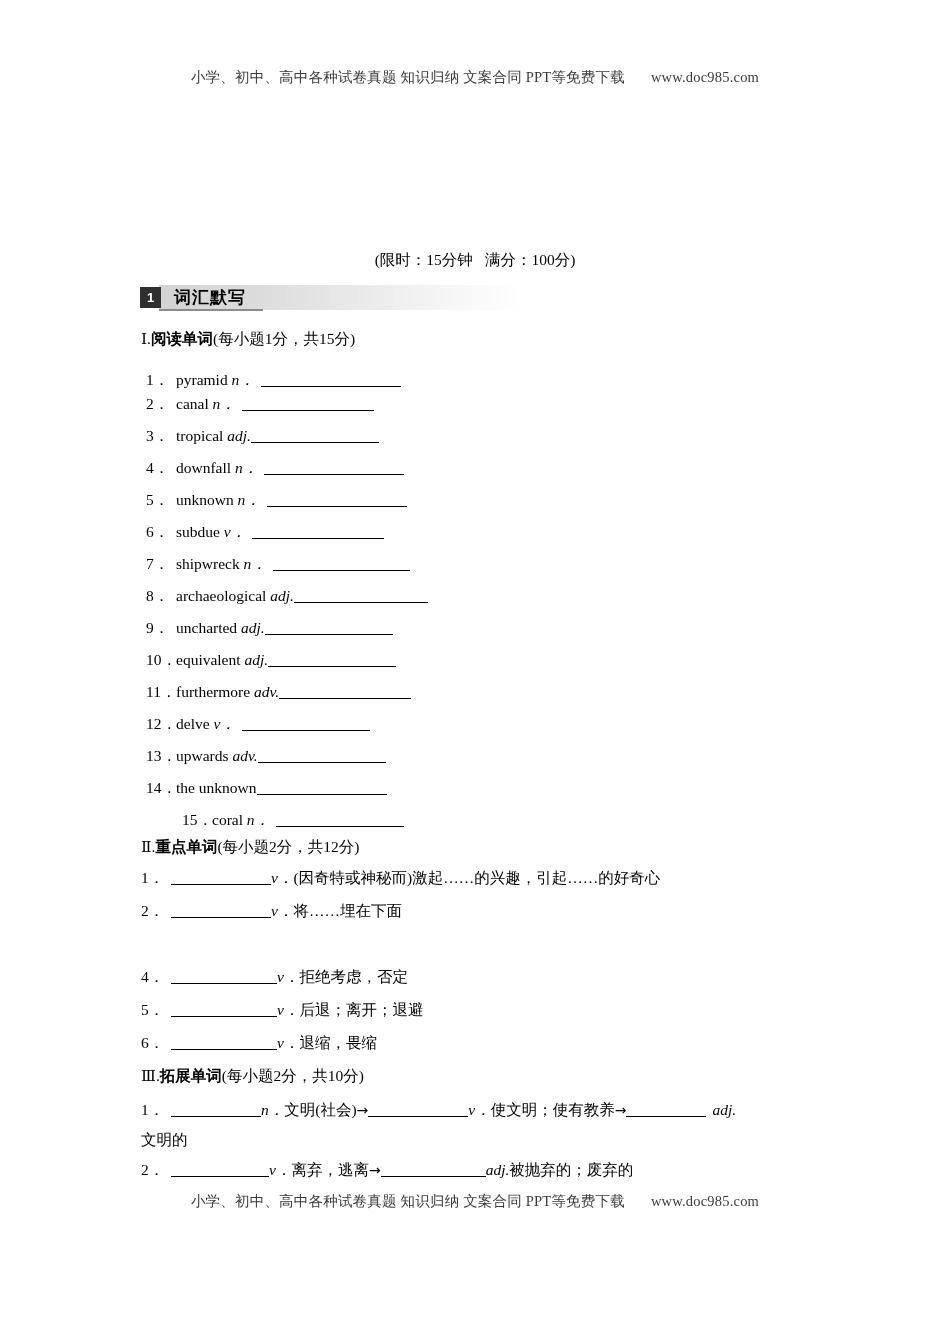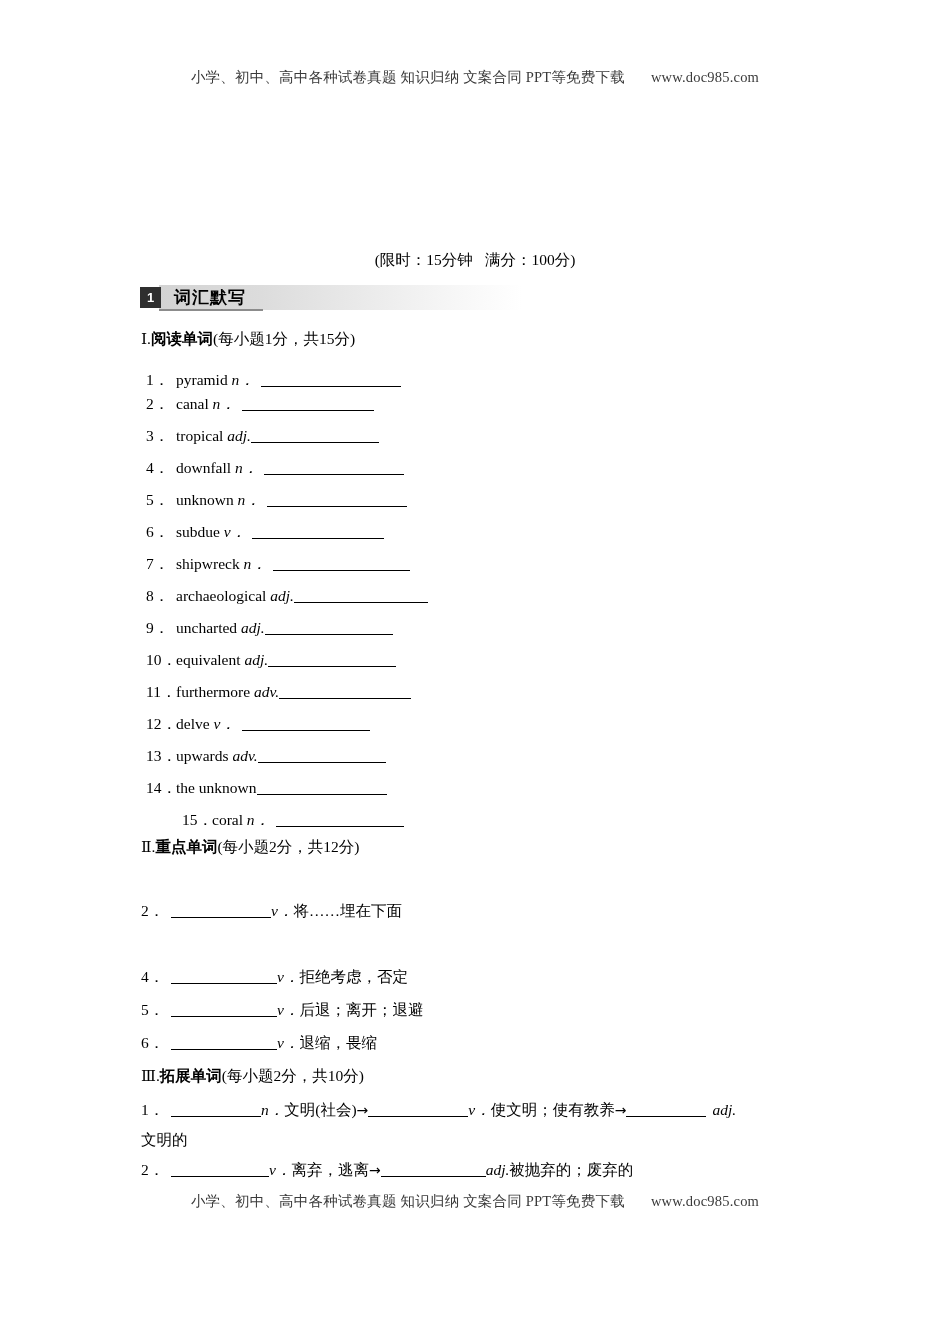--- a/index.html
+++ b/index.html
@@ -192,20 +192,21 @@
   <div class="row" style="left:146px; top:746px;"><span class="num num-w">13．</span><span class="word">upwards</span> <span class="pos">adv.</span><span class="blank" style="width:128px;"></span></div>
 
   <div class="row" style="left:146px; top:778px;"><span class="num num-w">14．</span><span class="word">the unknown</span><span class="pos"></span><span class="blank" style="width:130px;"></span></div>
 
   <div class="row" style="left:146px; top:810px;margin-left:36px;"><span class="num num-w">15．</span><span class="word">coral</span> <span class="pos">n．</span><span class="sp"></span><span class="blank" style="width:128px;"></span></div>
 
   <div class="part-heading" style="top:837px;">
     <span class="ph-roman">Ⅱ.</span><span class="ph-name">重点单词</span><span class="ph-score">(每小题2分，共12分)</span>
   </div>
 
+  <div class="row" style="left:141px; top:868px;"><span class="num num-w">1．</span><span class="blank" style="width:100px;"></span><span class="pos">v．</span><span class="cn">(因奇特或神秘而)激起……的兴趣，引起……的好奇心</span></div>
 
   <div class="row" style="left:141px; top:901px;"><span class="num num-w">2．</span><span class="blank" style="width:100px;"></span><span class="pos">v．</span><span class="cn">将……埋在下面</span></div>
 
 
   <div class="row" style="left:141px; top:967px;"><span class="num num-w">4．</span><span class="blank" style="width:106px;"></span><span class="pos">v．</span><span class="cn">拒绝考虑，否定</span></div>
 
   <div class="row" style="left:141px; top:1000px;"><span class="num num-w">5．</span><span class="blank" style="width:106px;"></span><span class="pos">v．</span><span class="cn">后退；离开；退避</span></div>
 
   <div class="row" style="left:141px; top:1033px;"><span class="num num-w">6．</span><span class="blank" style="width:106px;"></span><span class="pos">v．</span><span class="cn">退缩，畏缩</span></div>
 

